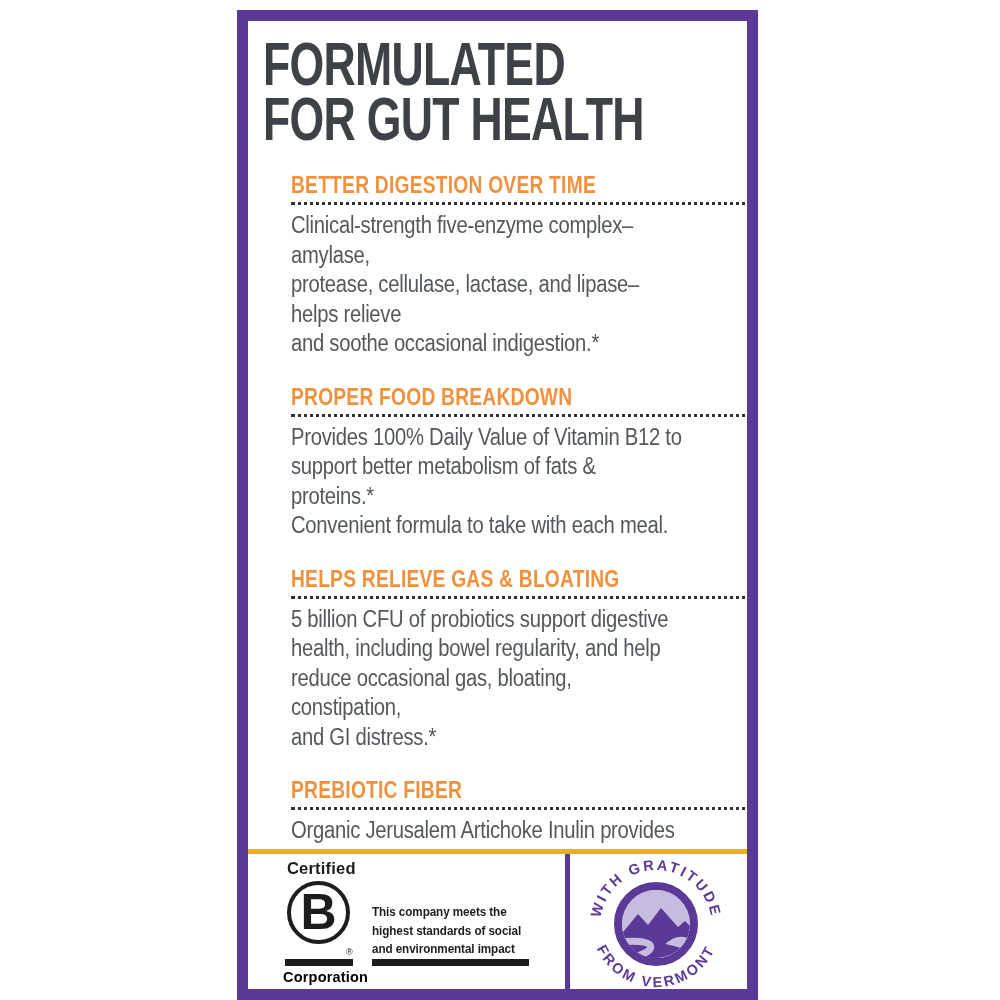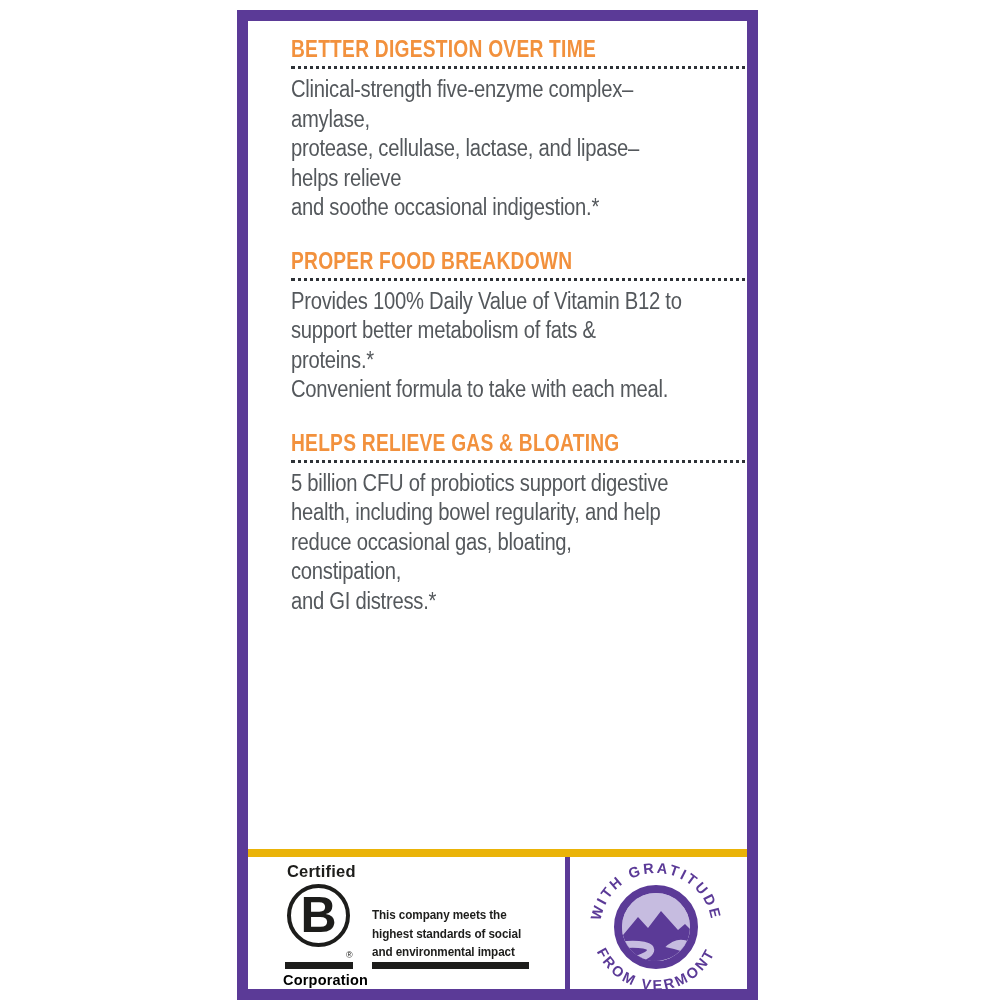--- a/index.html
+++ b/index.html
@@ -36,21 +36,21 @@
   }
   .section-body {
     margin-top: 6px; white-space: pre-line;
     font-size: 23px; line-height: 29.5px; font-weight: normal;
     color: #54585c; letter-spacing: -0.3px;
     transform: scaleX(0.88); transform-origin: left top;
   }
 
   
   .footer {
-    height: 140px; border-top: 8px solid #eab308;
+    height: 140px; border-top: 5px solid #eab308;
     display: flex; flex-direction: row;
   }
   .cell-bcorp {
     position: relative; width: 322px; height: 100%;
     border-right: 5px solid #5b3a97;
   }
   .cell-vermont { position: relative; flex: 1; height: 100%; }
 
   
   .bc-certified {
@@ -91,20 +91,24 @@
   
   .vt-badge { position: absolute; left: 18px; top: 2px; }
 </style>
 </head>
 <body>
 
 <div class="canvas">
   <div class="panel">
 
     <div class="main">
+      <div class="headline">
+        <span class="hl">FORMULATED</span>
+        <span class="hl">FOR GUT HEALTH</span>
+      </div>
 
       <div class="section">
         <span class="section-heading">BETTER DIGESTION OVER TIME</span>
         <div class="dotted-rule"></div>
         <p class="section-body">Clinical-strength five-enzyme complex–amylase,
 protease, cellulase, lactase, and lipase–helps relieve
 and soothe occasional indigestion.*</p>
       </div>
 
       <div class="section">
@@ -117,20 +121,27 @@
 
       <div class="section">
         <span class="section-heading">HELPS RELIEVE GAS &amp; BLOATING</span>
         <div class="dotted-rule"></div>
         <p class="section-body">5 billion CFU of probiotics support digestive
 health, including bowel regularity, and help
 reduce occasional gas, bloating, constipation,
 and GI distress.*</p>
       </div>
 
+      <div class="section">
+        <span class="section-heading">PREBIOTIC FIBER</span>
+        <div class="dotted-rule"></div>
+        <p class="section-body">Organic Jerusalem Artichoke Inulin provides
+prebiotic nourishment to fuel your natural
+gut bacteria.*</p>
+      </div>
     </div>
 
     <div class="footer">
 
       <div class="cell-bcorp">
         <div class="bc-certified">Certified</div>
         <div class="bc-circle">
           <span class="bc-letter">B</span>
         </div>
         <div class="bc-reg">®</div>

